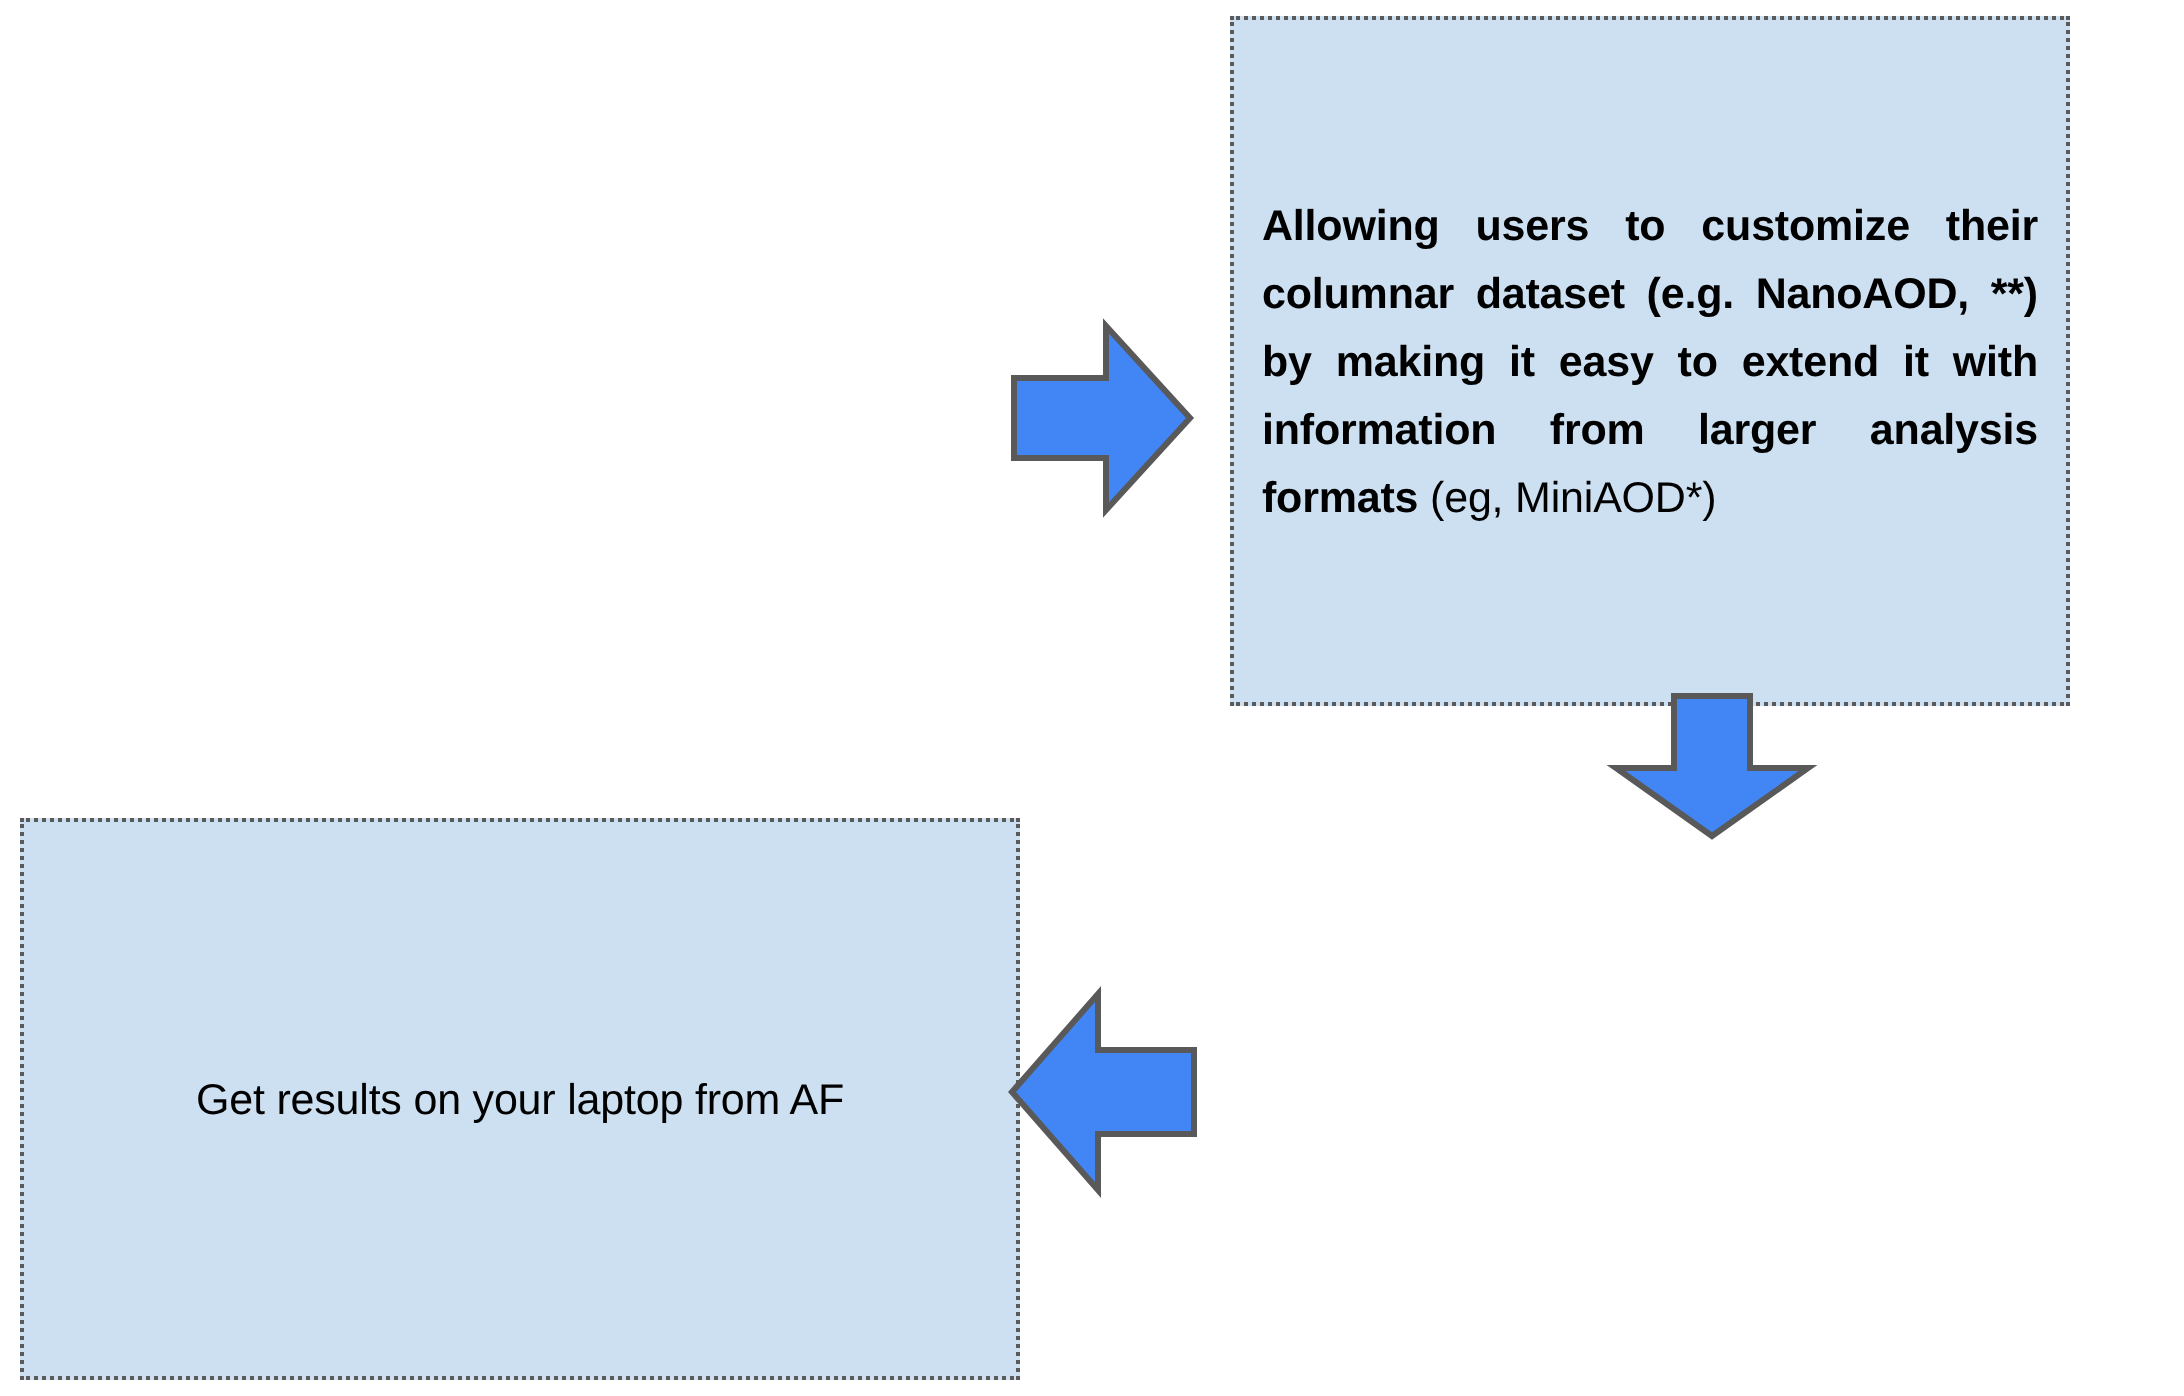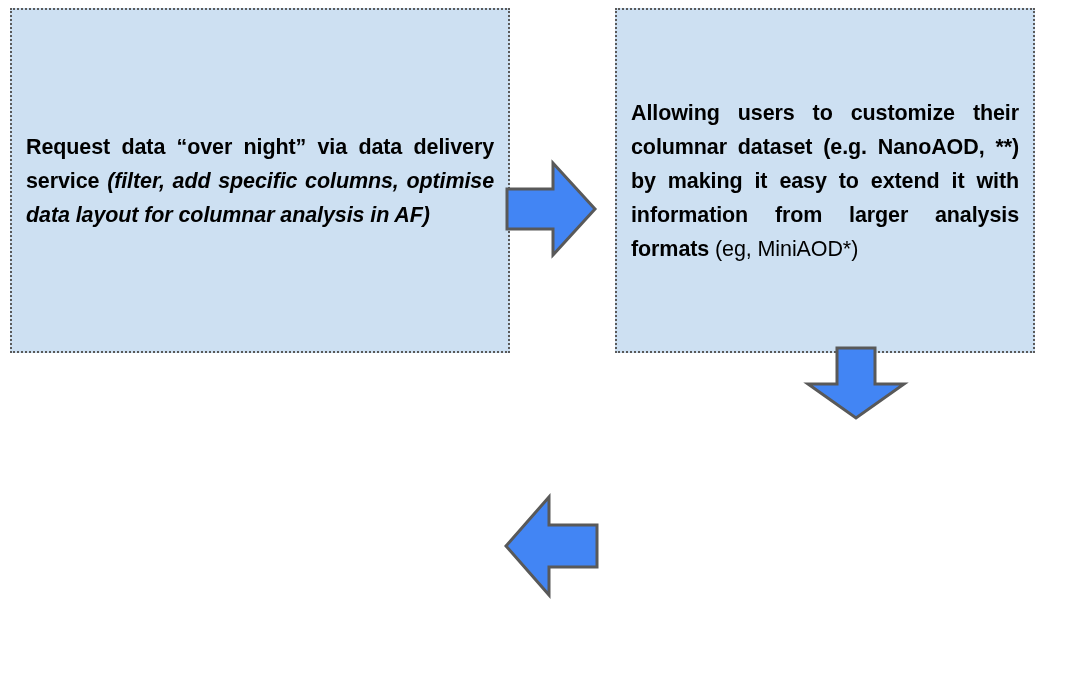--- a/index.html
+++ b/index.html
@@ -62,28 +62,28 @@
     stroke: #595959;
     stroke-width: 3;
     stroke-linejoin: miter;
   }
 </style>
 </head>
 <body>
 
 <div id="canvas">
 
-  <div class="box" id="box-request">
-    <div class="box-text just"><span class="b">Request data “over night” via data delivery service</span><span class="bi"> (filter, add specific columns, optimise data layout for columnar analysis in AF)</span></div>
-  </div>
 
   <div class="box" id="box-customize">
     <div class="box-text just"><span class="b">Allowing users to customize their columnar dataset (e.g. NanoAOD, **) by making it easy to extend it with information from larger analysis formats</span><span class="n"> (eg, MiniAOD*)</span></div>
   </div>
 
+  <div class="box" id="box-get-results">
+    <div class="box-text ctr"><span class="n">Get results on your laptop from AF</span></div>
+  </div>
 
 
   <div class="arrow" id="arrow-right">
     <svg viewBox="0 0 92 98" preserveAspectRatio="none" aria-hidden="true">
       <polygon class="arrow-shape" points="2,29 48,29 48,3 90,49 48,95 48,69 2,69"></polygon>
     </svg>
   </div>
 
   <div class="arrow" id="arrow-down">
     <svg viewBox="0 0 100 74" preserveAspectRatio="none" aria-hidden="true">

